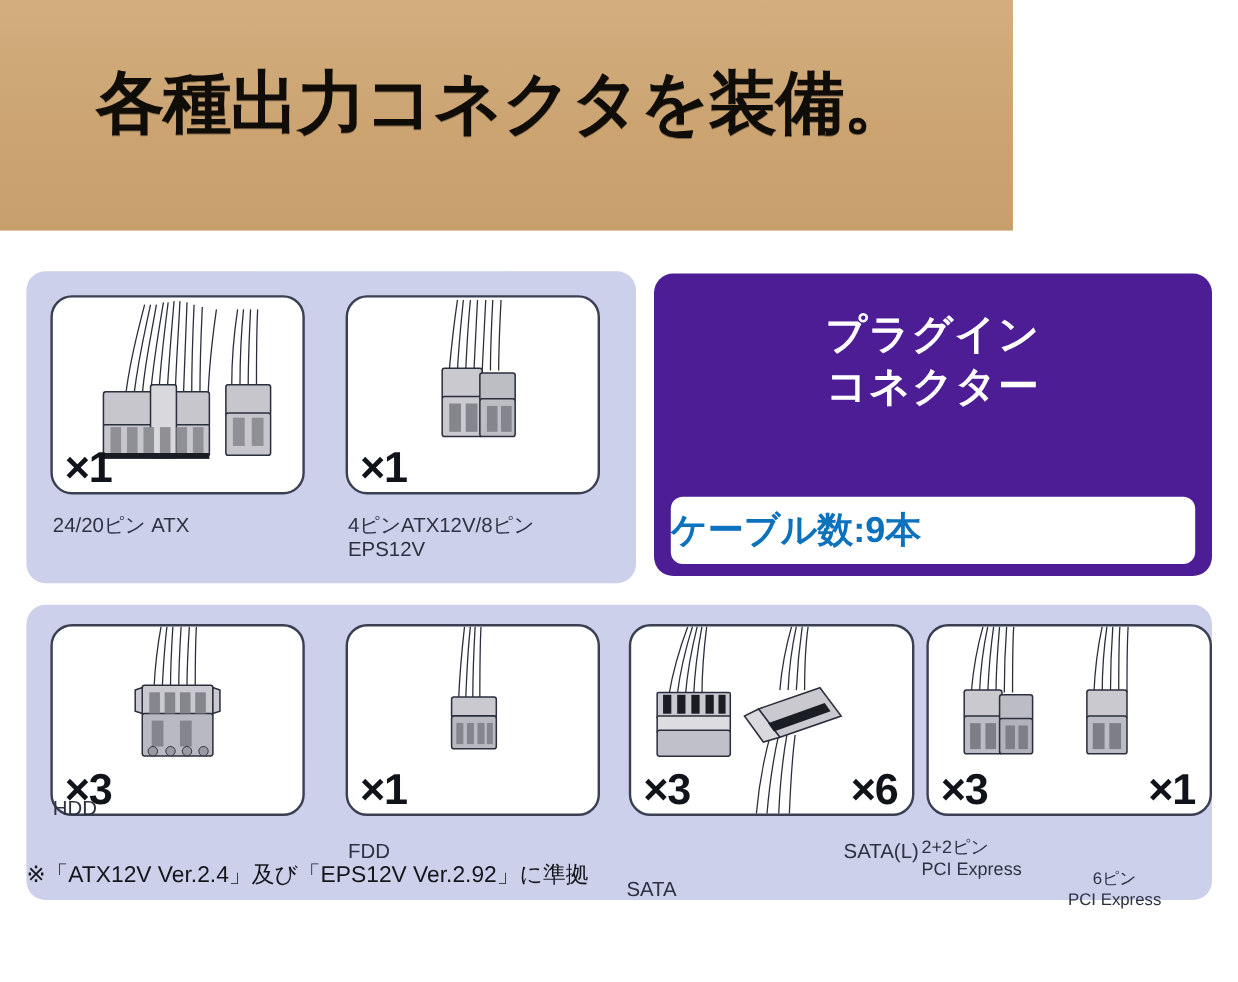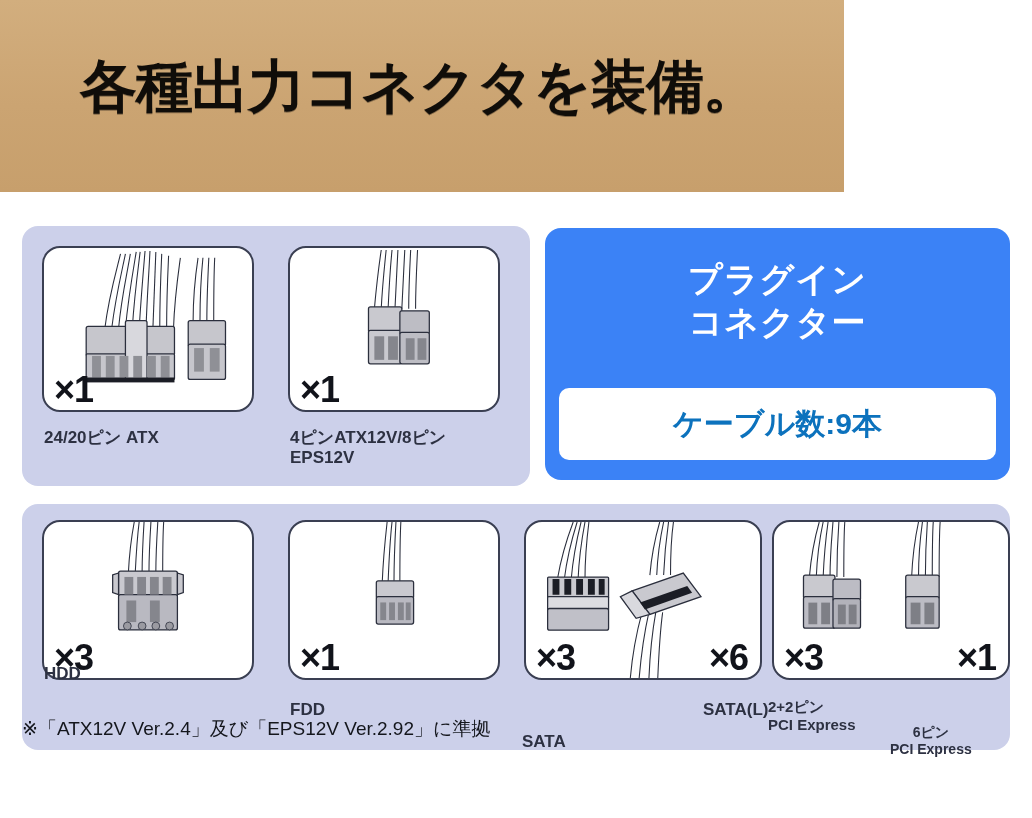--- a/index.html
+++ b/index.html
@@ -50,46 +50,46 @@
     position:absolute;bottom:2px;
     font-size:36px;font-weight:bold;color:#11131a;
     line-height:1;letter-spacing:-1px;
   }
   .qty-l{left:10px;}
   .qty-r{right:12px;}
 
   
   .caption{
     position:absolute;font-size:17px;color:#2d3142;
-    line-height:1.18;white-space:pre-line;font-weight:700;
+    line-height:1.18;white-space:pre-line;font-weight:400;
   }
   .cap-atx {left:44px; top:428px;}
   .cap-eps {left:290px;top:428px;}
   .cap-hdd {left:44px; top:664px;}
   .cap-fdd {left:290px;top:700px;}
   .cap-sata{left:522px;top:700px;margin-top:32px;}
   .cap-satal{left:660px;top:700px;margin-left:43px;}
   .cap-pcie1{left:768px;top:698px;font-size:15px;}
   .cap-pcie2{left:890px;top:698px;font-size:14px;text-align:center;margin-top:26px;}
 
   
   .plugin-box{
     position:absolute;left:545px;top:228px;width:465px;height:252px;
-    background:#3b82f6;border-radius:16px;box-sizing:border-box;
+    background:#4c1d95;border-radius:16px;box-sizing:border-box;
     padding:14px 14px 12px 14px;
   }
   .plugin-title{
     color:#ffffff;font-size:34px;font-weight:bold;line-height:1.25;
     text-align:center;margin-top:16px;white-space:pre-line;
     letter-spacing:1px;
   }
   .plugin-sub{
-    position:absolute;left:14px;right:14px;bottom:20px;height:72px;
+    position:absolute;left:14px;right:14px;bottom:10px;height:56px;
     background:#ffffff;border-radius:10px;
-    display:flex;align-items:center;justify-content:center;
+    display:flex;align-items:center;
   }
   .plugin-sub-text{
     color:#0c72bd;font-size:30px;font-weight:bold;letter-spacing:0px;
   }
 
   
   .footnote{
     position:absolute;left:22px;top:716px;
     font-size:19px;color:#14161c;font-weight:500;white-space:nowrap;
   }

